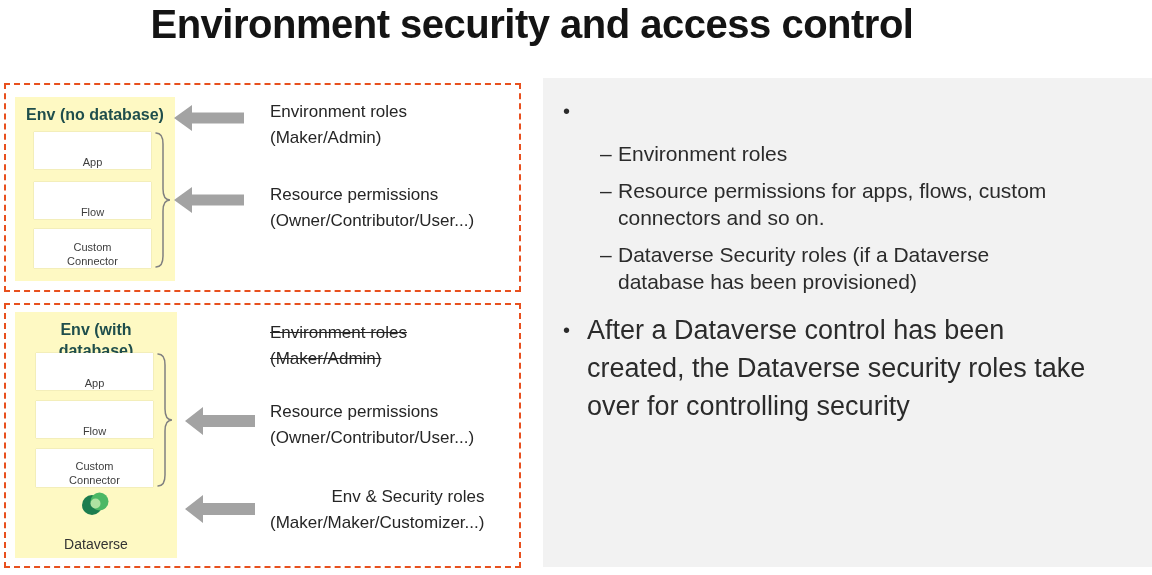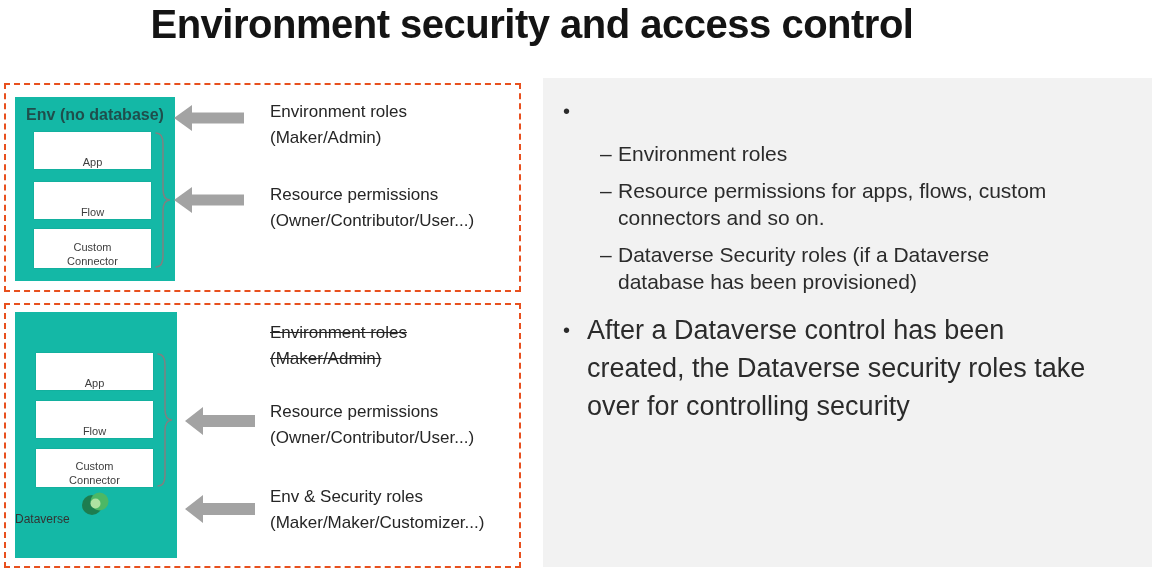--- a/index.html
+++ b/index.html
@@ -15,21 +15,21 @@
     position:absolute;top:2px;left:0;width:1064px;text-align:center;
     font-size:40px;font-weight:700;color:#141414;letter-spacing:-0.5px;
   }
 
   .dash-box{
     position:absolute;border:2px dashed #e8501e;background:transparent;
   }
   #dash-box-1{left:4px;top:83px;width:517px;height:209px;}
   #dash-box-2{left:4px;top:303px;width:517px;height:265px;}
 
-  .env-panel{position:absolute;background:#14b8a6;}
+  .env-panel{position:absolute;background:#fef9c3;}
   #env-panel-1{left:15px;top:97px;width:160px;height:184px;}
   #env-panel-2{left:15px;top:312px;width:162px;height:246px;}
 
   .env-title{
     position:absolute;left:0;top:7px;width:100%;text-align:center;
     font-size:16px;font-weight:700;color:#1f4e4c;line-height:21px;
   }
 
   .wbox{
     position:absolute;background:#ffffff;
@@ -44,39 +44,39 @@
   .p2-flow{left:21px;top:89px; width:117px;height:37px;}
   .p2-cc  {left:21px;top:137px;width:117px;height:38px;}
   .wbox .two-line{display:inline-block;max-width:80px;}
 
   .brace{position:absolute;}
   #brace-1{left:139px;top:35px;}
   #brace-2{left:141px;top:41px;}
 
   .dataverse-icon{position:absolute;left:66px;top:179px;}
   .dataverse-label{
-    position:absolute;left:0;top:200px;width:100%;text-align:left;
-    font-size:12px;color:#333;
+    position:absolute;left:0;top:224px;width:100%;text-align:center;
+    font-size:14px;color:#333;
   }
 
   .arrow{position:absolute;}
   #arrow-1{left:174px;top:104px;}
   #arrow-2{left:174px;top:186px;}
   #arrow-3{left:185px;top:406px;}
   #arrow-4{left:185px;top:494px;}
 
   .role-label{
     position:absolute;left:270px;font-size:17px;line-height:26px;color:#262626;
     white-space:nowrap;
   }
   #label-env-roles-1{top:99px;}
   #label-res-perm-1 {top:182px;}
   #label-env-roles-2{top:320px;}
   #label-res-perm-2 {top:399px;}
-  #label-env-sec    {top:484px;}
+  #label-env-sec    {top:484px;text-align:right;}
   .struck .line{text-decoration:line-through;}
 
   .right-panel{
     position:absolute;left:543px;top:78px;width:609px;height:489px;
     background:#f2f2f2;padding:14px 24px 0 20px;
   }
   .l1{display:flex;font-size:27px;line-height:38px;color:#2b2b2b;}
   .l1 .marker{width:24px;flex:none;font-size:20px;}
   .l1 .text{max-width:520px;}
   .l2-list{margin:10px 0 0 37px;}
@@ -123,20 +123,24 @@
   <div class="role-label" id="label-res-perm-1">
     <div class="line">Resource permissions</div>
     <div class="line">(Owner/Contributor/User...)</div>
   </div>
 </div>
 
 <div>
   <div class="dash-box" id="dash-box-2"></div>
 
   <div class="env-panel" id="env-panel-2">
+    <div class="env-title">
+      <div>Env (with</div>
+      <div>database)</div>
+    </div>
     <div class="wbox p2-app">
         <span>App</span>
       </div>
     <div class="wbox p2-flow">
         <span>Flow</span>
       </div>
     <div class="wbox p2-cc">
         <span class="two-line">Custom Connector</span>
       </div>
     <svg class="dataverse-icon" width="28" height="26" viewBox="0 0 28 26">

